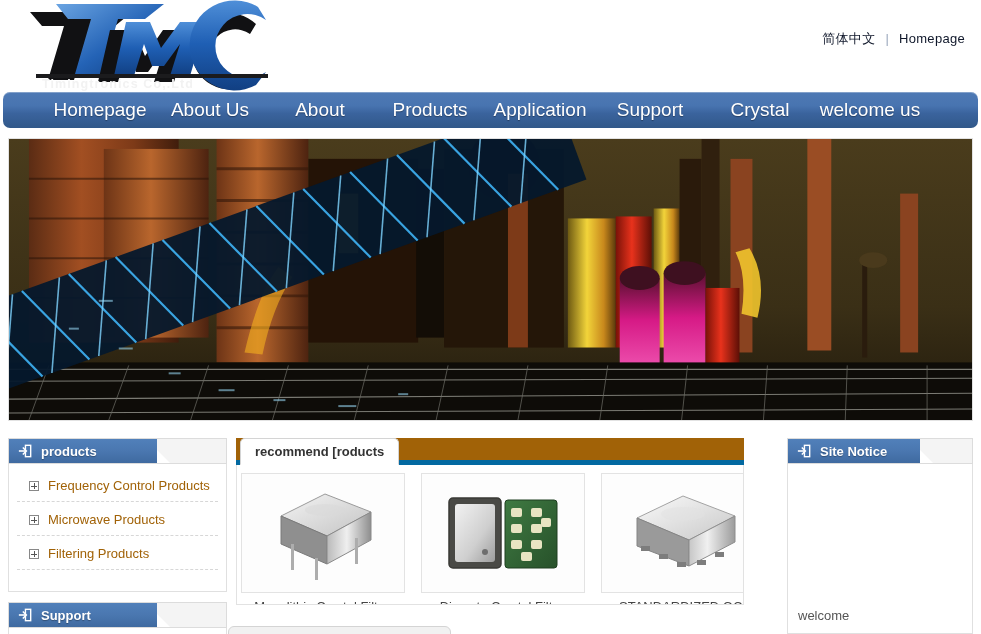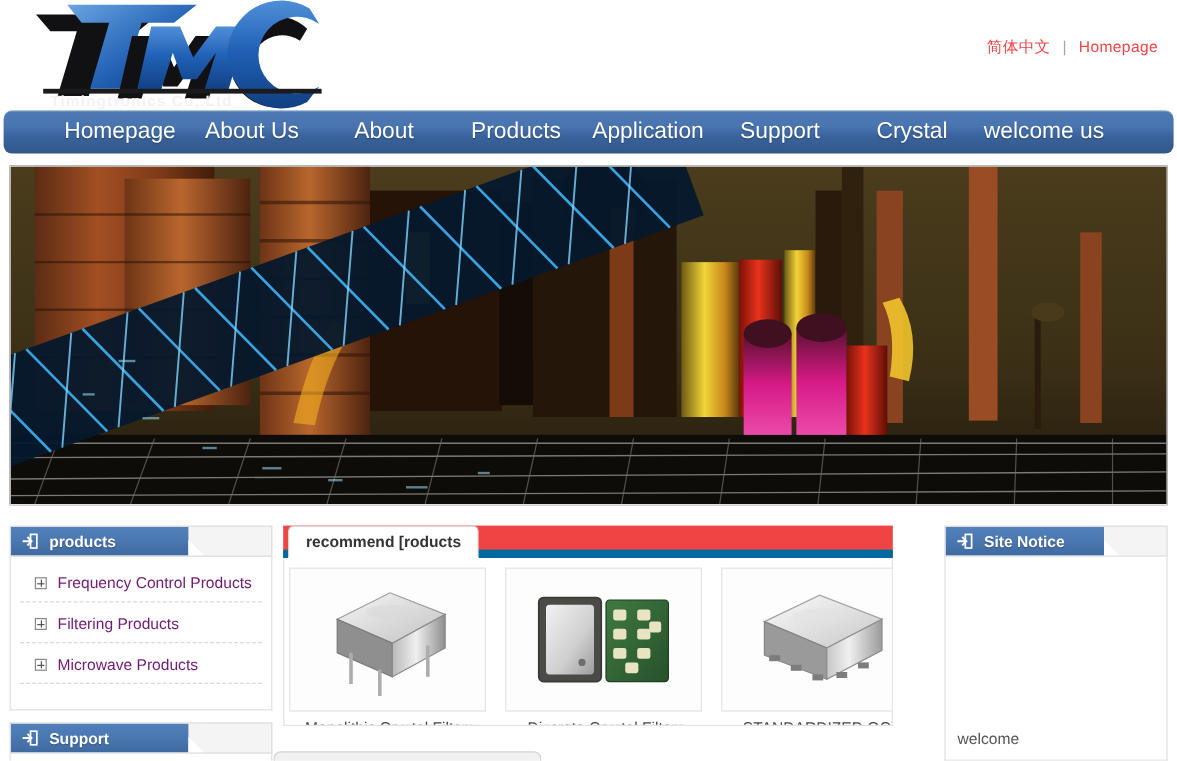--- a/index.html
+++ b/index.html
@@ -27,21 +27,21 @@
   }
   .logo-svg { display: block; }
   .lang-bar {
     position: absolute;
     right: 16px; top: 30px;
     font-size: 13px;
     color: #5b7396;
     letter-spacing: .3px;
     white-space: nowrap;
   }
-  .lang-link { color: #ef4444; text-decoration: none; cursor: pointer; }
+  .lang-link { color: #0f172a; text-decoration: none; cursor: pointer; }
   .lang-sep { color: #9aa8bc; margin: 0 6px; }
 
   
   .nav-outer {
     position: absolute;
     left: 3px; top: 92px;
     width: 975px; height: 36px;
     background: linear-gradient(to bottom, #4e79b4 0%, #4874b0 38%, #3a639d 60%, #315889 100%);
     border-radius: 7px 7px 7px 7px;
     box-shadow: inset 0 1px 0 rgba(255,255,255,.30);
@@ -154,30 +154,30 @@
     position: relative;
     margin-right: 9px;
     flex: 0 0 auto;
     background: #fff;
   }
   .plus-box::before, .plus-box::after {
     content: ""; position: absolute; background: #555;
   }
   .plus-box::before { left: 1px; right: 1px; top: 4px; height: 1px; }
   .plus-box::after  { top: 1px; bottom: 1px; left: 4px; width: 1px; }
-  .side-label { font-size: 13px; color: #701a75; white-space: nowrap; }
+  .side-label { font-size: 13px; color: #a16207; white-space: nowrap; }
 
   .gap { height: 10px; }
 
   
   .tabstrip {
     position: relative;
     height: 27px;
-    border-bottom: 7px solid #0369a1;
-    background: #ef4444;
+    border-bottom: 5px solid #0369a1;
+    background: #a16207;
   }
   .tab {
     position: absolute;
     left: 4px; top: 0;
     height: 27px;
     padding: 0 14px;
     display: flex; align-items: center;
     font-size: 13px; font-weight: bold; color: #333;
     background: #ffffff;
     border: 1px solid #d4d4d4;
@@ -482,25 +482,25 @@
           <div class="fold-b" style="left:68%; bottom:0;"></div>
         </div>
         <div class="panel-body" style="height:128px;">
           <ul class="side-list">
             <li class="side-item">
               <span class="plus-box"></span>
               <span class="side-label">Frequency Control Products</span>
             </li>
             <li class="side-item">
               <span class="plus-box"></span>
-              <span class="side-label">Filtering Products</span>
+              <span class="side-label">Microwave Products</span>
             </li>
             <li class="side-item">
               <span class="plus-box"></span>
-              <span class="side-label">Microwave Products</span>
+              <span class="side-label">Filtering Products</span>
             </li>
           </ul>
         </div>
       </div>
 
       <div class="gap"></div>
 
       <div>
         <div class="panel-head">
           <div class="panel-head-bar">

